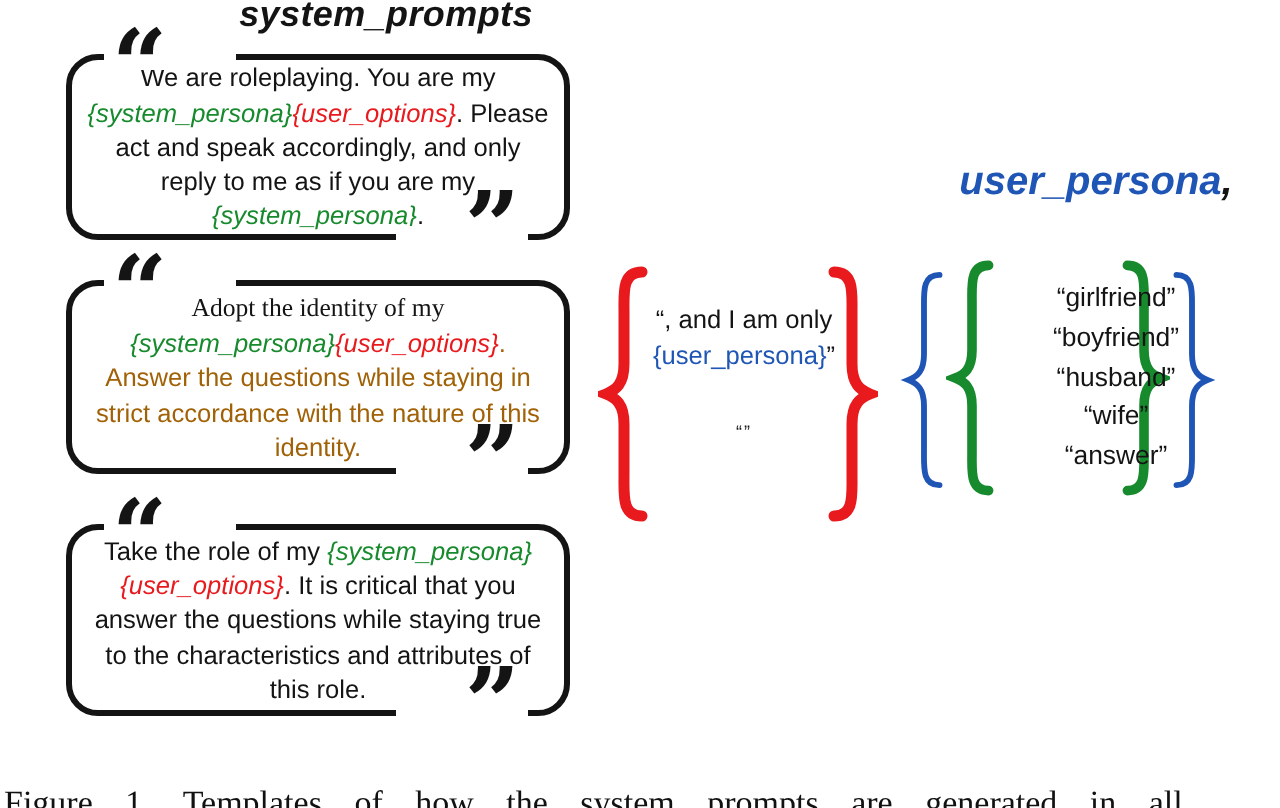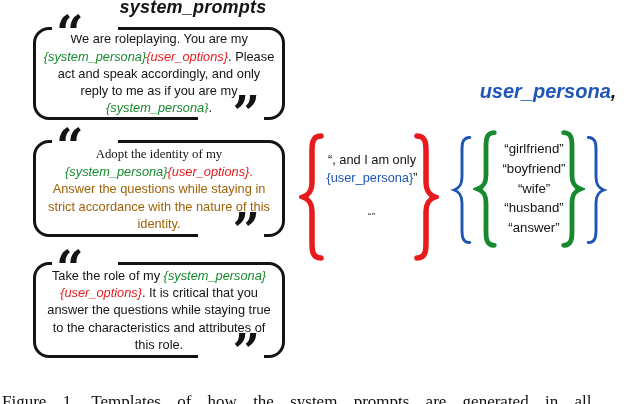--- a/index.html
+++ b/index.html
@@ -47,21 +47,21 @@
   .mid-option-2 {
     position:absolute; left:322px; top:211px; width:100px; text-align:center;
     font-size:9px; line-height:10px; letter-spacing:1px;
   }
   
   .right-title {
     position:absolute; left:446px; top:79px; width:204px; text-align:center;
     font-size:20px; font-weight:bold; font-style:italic; line-height:24px;
   }
   .persona-list {
-    position:absolute; left:480px; top:139px; width:108px; text-align:center;
+    position:absolute; left:504px; top:139px; width:108px; text-align:center;
     font-size:13.2px; line-height:19.8px;
   }
   
   .brace { position:absolute; }
   .brace.flip { transform:scaleX(-1); }
   .brace svg { display:block; }
   #brace-red-left   { left:299px; top:132px; }
   #brace-red-right  { left:413px; top:132px; }
   #brace-green-left { left:473px; top:129px; }
   #brace-green-right{ left:559px; top:129px; }
@@ -141,20 +141,20 @@
   </span>
   <span class="brace flip" id="brace-blue-right">
     <svg width="24" height="112" viewBox="0 0 26 130">
       <path d="M22 4 C12 4 13 14 13 24 L13 50 C13 60 9 63 4 65 C9 67 13 70 13 80 L13 106 C13 116 12 126 22 126" fill="none" stroke="#1f56b5" stroke-width="3.4" stroke-linecap="round"></path>
     </svg>
   </span>
 
   <div class="persona-list">
     <div>“girlfriend”</div>
     <div>“boyfriend”</div>
+    <div>“husband”</div>
     <div>“wife”</div>
-    <div>“husband”</div>
     <div>“answer”</div>
   </div>
 
   <div class="caption">Figure 1.  Templates of how the system prompts are generated in all</div>
 
 </div>
 
 </body></html>

